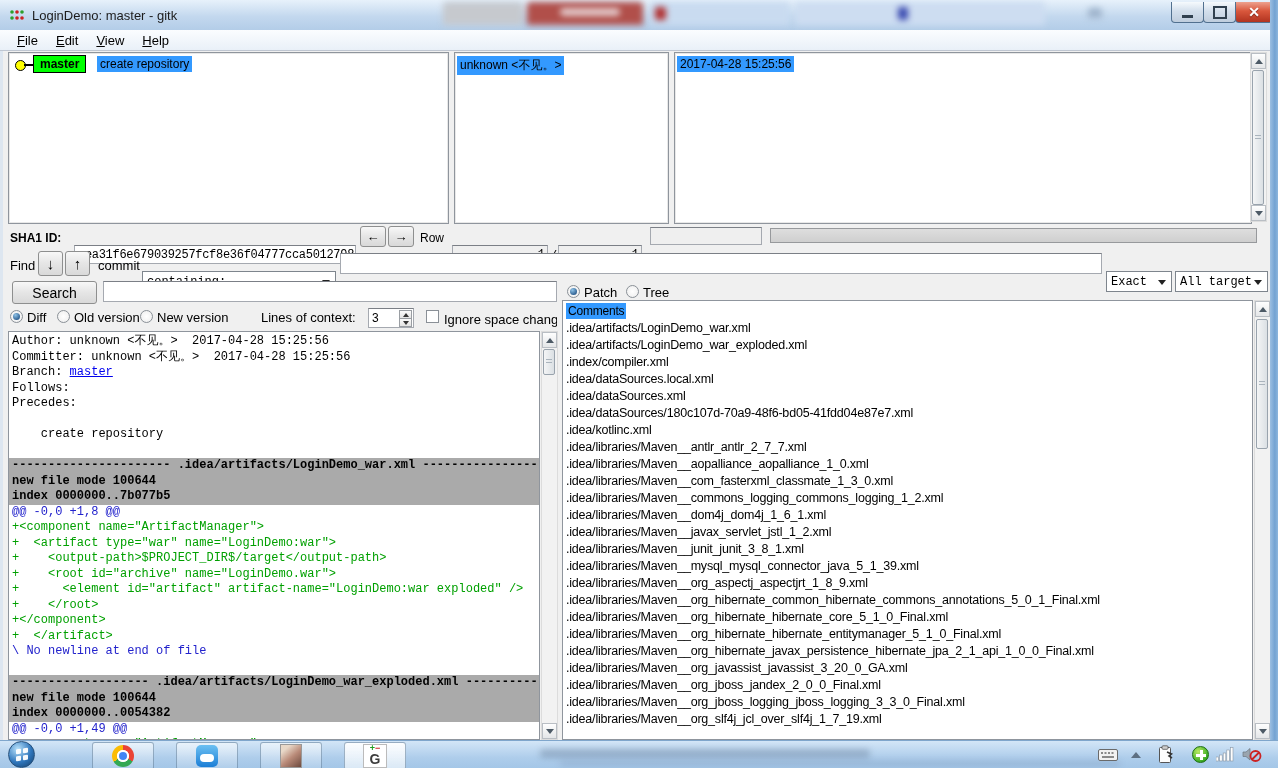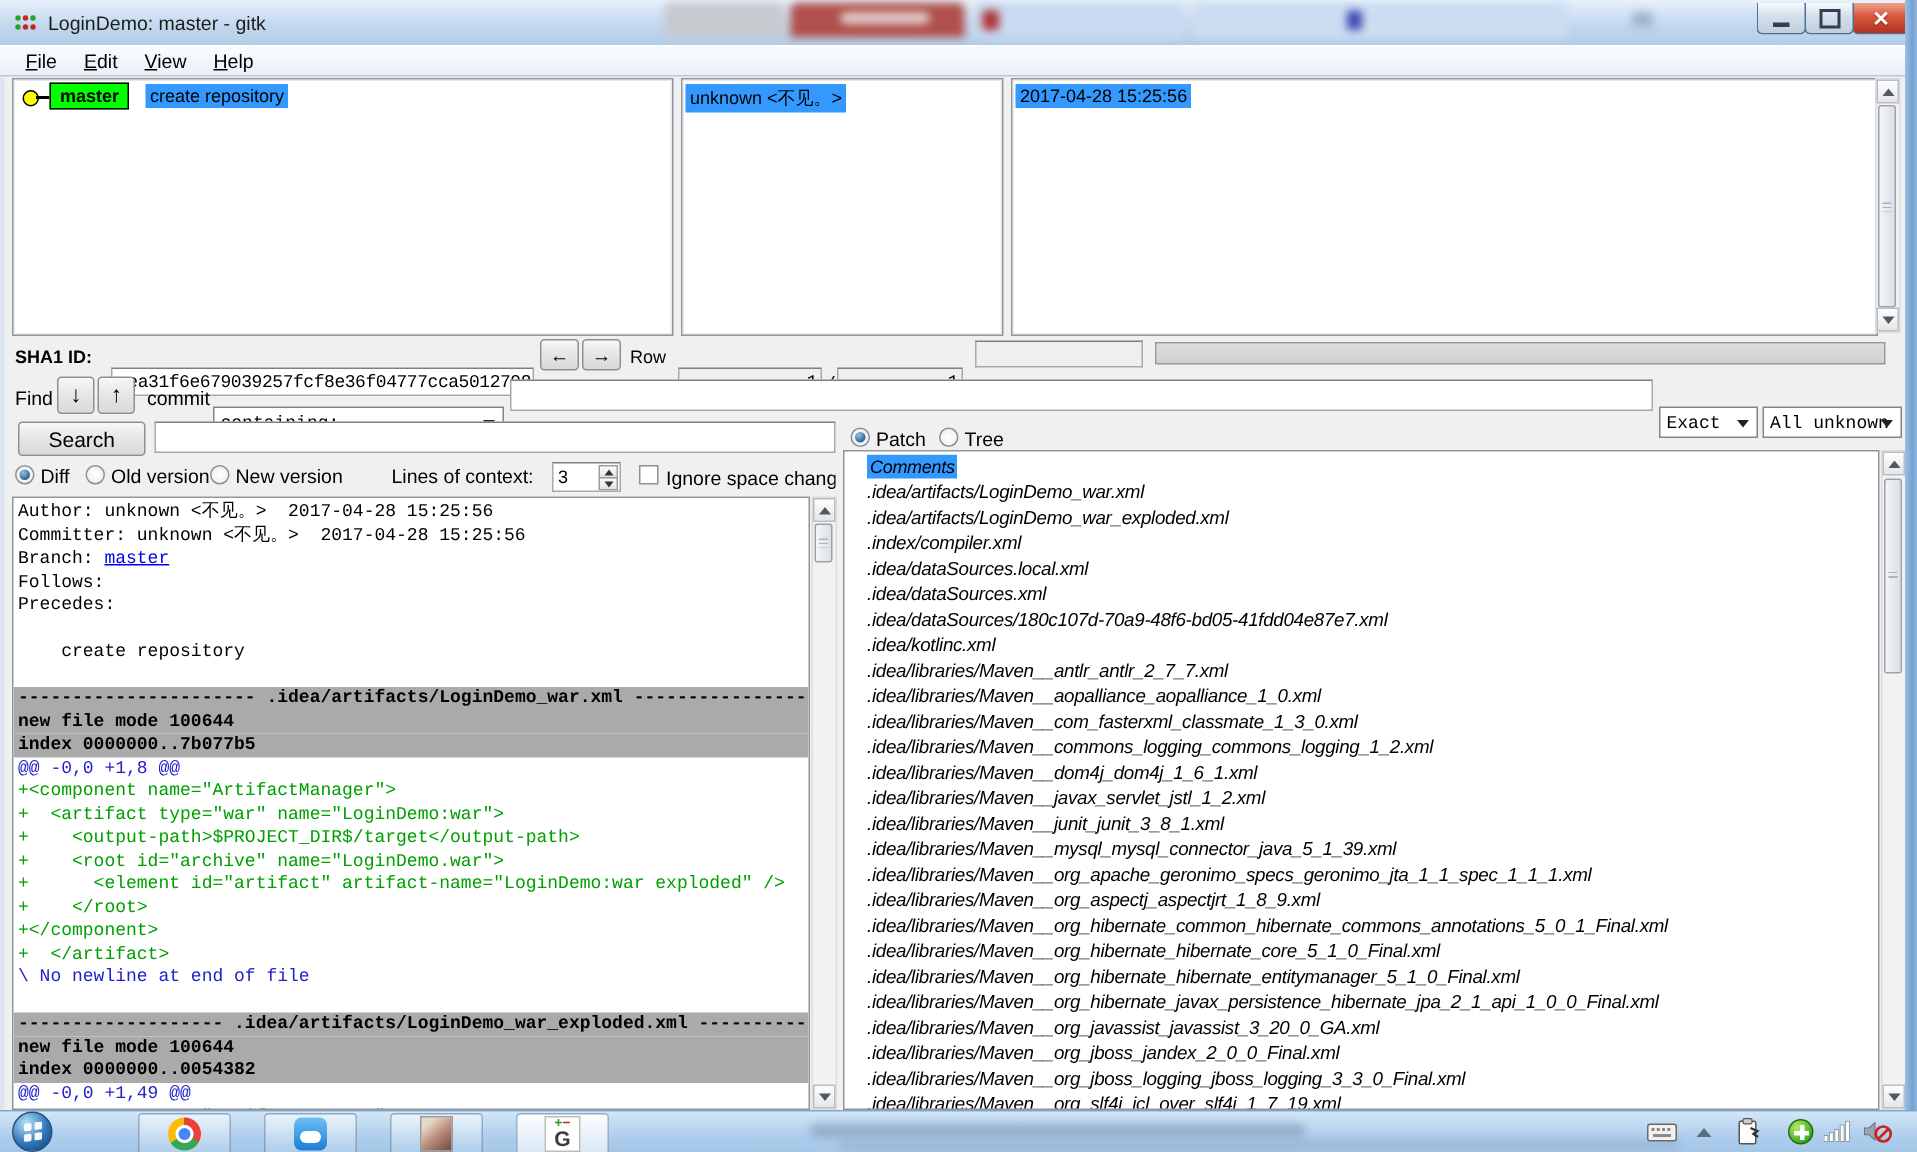--- a/index.html
+++ b/index.html
@@ -84,21 +84,21 @@
   .l-plain{color:#000;}
   .l-head{background:#aaaaaa;color:#000;font-weight:bold;}
   .l-hunk{color:#2222cc;}
   .l-add{color:#00a000;}
   .l-noeol{color:#2222cc;}
   .link{color:#0000ee;text-decoration:underline;}
 
   
   #file-pane{left:562px;top:300px;width:691px;height:440px;background:#fff;border:1px solid #8f959d;
     overflow:hidden;box-sizing:border-box;padding-top:2px;}
-  .file-row{height:17px;line-height:17px;font-size:12.5px;padding-left:15px;white-space:nowrap;overflow:hidden;letter-spacing:-0.2px;font-style:italic;}
+  .file-row{height:17px;line-height:17px;font-size:12.5px;padding-left:3px;white-space:nowrap;overflow:hidden;letter-spacing:-0.2px;}
 
   
   #taskbar{left:0;top:740px;width:1278px;height:28px;
     background:linear-gradient(#d3e6f7,#aecdeb 60%,#a3c6e7);border-top:1px solid #7fa6cc;}
   .tb-btn{position:absolute;top:1px;width:60px;height:26px;border:1px solid rgba(90,120,150,.55);border-radius:3px;
     background:linear-gradient(rgba(255,255,255,.55),rgba(255,255,255,.12));display:flex;align-items:center;justify-content:center;}
   .tb-btn.active{background:linear-gradient(rgba(255,255,255,.92),rgba(235,243,250,.75));}
   #start-orb{position:absolute;left:8px;top:0;width:27px;height:27px;border-radius:50%;
     background:radial-gradient(circle at 35% 28%,#b8e2fb,#2f76bc 55%,#123d68);border:1px solid #27517c;box-sizing:border-box;}
   .flag{position:absolute;width:5px;height:5px;background:#fff;border-radius:1px;opacity:.95;}
@@ -203,21 +203,21 @@
   <div class="abs combo mono" style="left:142px;top:253px;width:194px;height:21px;">
     <span>containing:</span>
     <span class="arr"></span>
   </div>
   <div class="abs entry" style="left:340px;top:253px;width:762px;height:21px;"></div>
   <div class="abs combo mono" style="left:1106px;top:253px;width:66px;height:21px;">
     <span>Exact</span>
     <span class="arr"></span>
   </div>
   <div class="abs combo mono" style="left:1175px;top:253px;width:93px;height:21px;">
-    <span>All unknown</span>
+    <span>All target</span>
     <span class="arr"></span>
   </div>
 
   <div class="abs btn" style="left:12px;top:281px;width:85px;height:23px;font-size:14px;">Search</div>
   <div class="abs entry" style="left:103px;top:281px;width:454px;height:21px;"></div>
 
   <div class="radio sel" style="left:567px;top:285px;"></div>
   <div class="abs lbl" style="left:584px;top:285px;font-size:13px;">Patch</div>
   <div class="radio" style="left:626px;top:285px;"></div>
   <div class="abs lbl" style="left:643px;top:285px;font-size:13px;">Tree</div>
@@ -292,21 +292,20 @@
       <div class="file-row">.idea/dataSources/180c107d-70a9-48f6-bd05-41fdd04e87e7.xml</div>
       <div class="file-row">.idea/kotlinc.xml</div>
       <div class="file-row">.idea/libraries/Maven__antlr_antlr_2_7_7.xml</div>
       <div class="file-row">.idea/libraries/Maven__aopalliance_aopalliance_1_0.xml</div>
       <div class="file-row">.idea/libraries/Maven__com_fasterxml_classmate_1_3_0.xml</div>
       <div class="file-row">.idea/libraries/Maven__commons_logging_commons_logging_1_2.xml</div>
       <div class="file-row">.idea/libraries/Maven__dom4j_dom4j_1_6_1.xml</div>
       <div class="file-row">.idea/libraries/Maven__javax_servlet_jstl_1_2.xml</div>
       <div class="file-row">.idea/libraries/Maven__junit_junit_3_8_1.xml</div>
       <div class="file-row">.idea/libraries/Maven__mysql_mysql_connector_java_5_1_39.xml</div>
-      <div class="file-row">.idea/libraries/Maven__org_apache_geronimo_specs_geronimo_jta_1_1_spec_1_1_1.xml</div>
       <div class="file-row">.idea/libraries/Maven__org_aspectj_aspectjrt_1_8_9.xml</div>
       <div class="file-row">.idea/libraries/Maven__org_hibernate_common_hibernate_commons_annotations_5_0_1_Final.xml</div>
       <div class="file-row">.idea/libraries/Maven__org_hibernate_hibernate_core_5_1_0_Final.xml</div>
       <div class="file-row">.idea/libraries/Maven__org_hibernate_hibernate_entitymanager_5_1_0_Final.xml</div>
       <div class="file-row">.idea/libraries/Maven__org_hibernate_javax_persistence_hibernate_jpa_2_1_api_1_0_0_Final.xml</div>
       <div class="file-row">.idea/libraries/Maven__org_javassist_javassist_3_20_0_GA.xml</div>
       <div class="file-row">.idea/libraries/Maven__org_jboss_jandex_2_0_0_Final.xml</div>
       <div class="file-row">.idea/libraries/Maven__org_jboss_logging_jboss_logging_3_3_0_Final.xml</div>
       <div class="file-row">.idea/libraries/Maven__org_slf4j_jcl_over_slf4j_1_7_19.xml</div>
     </div>

